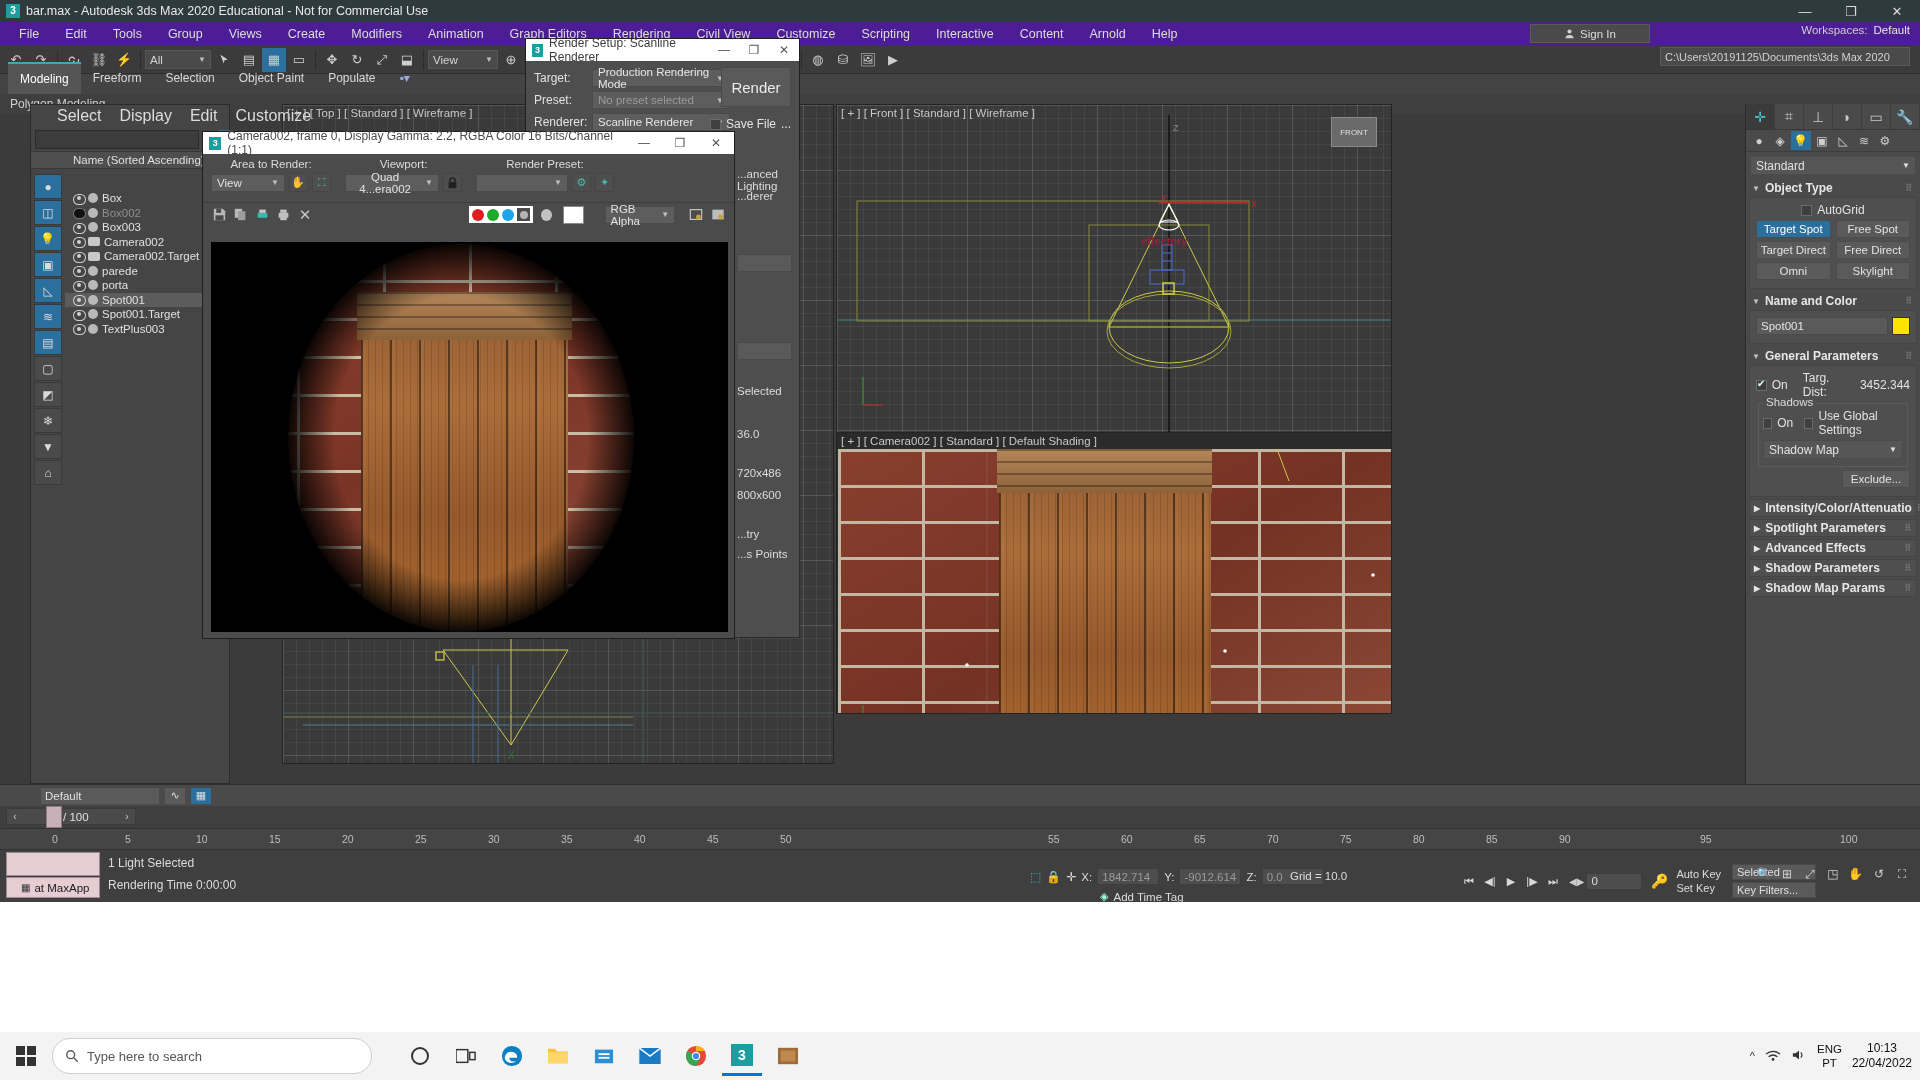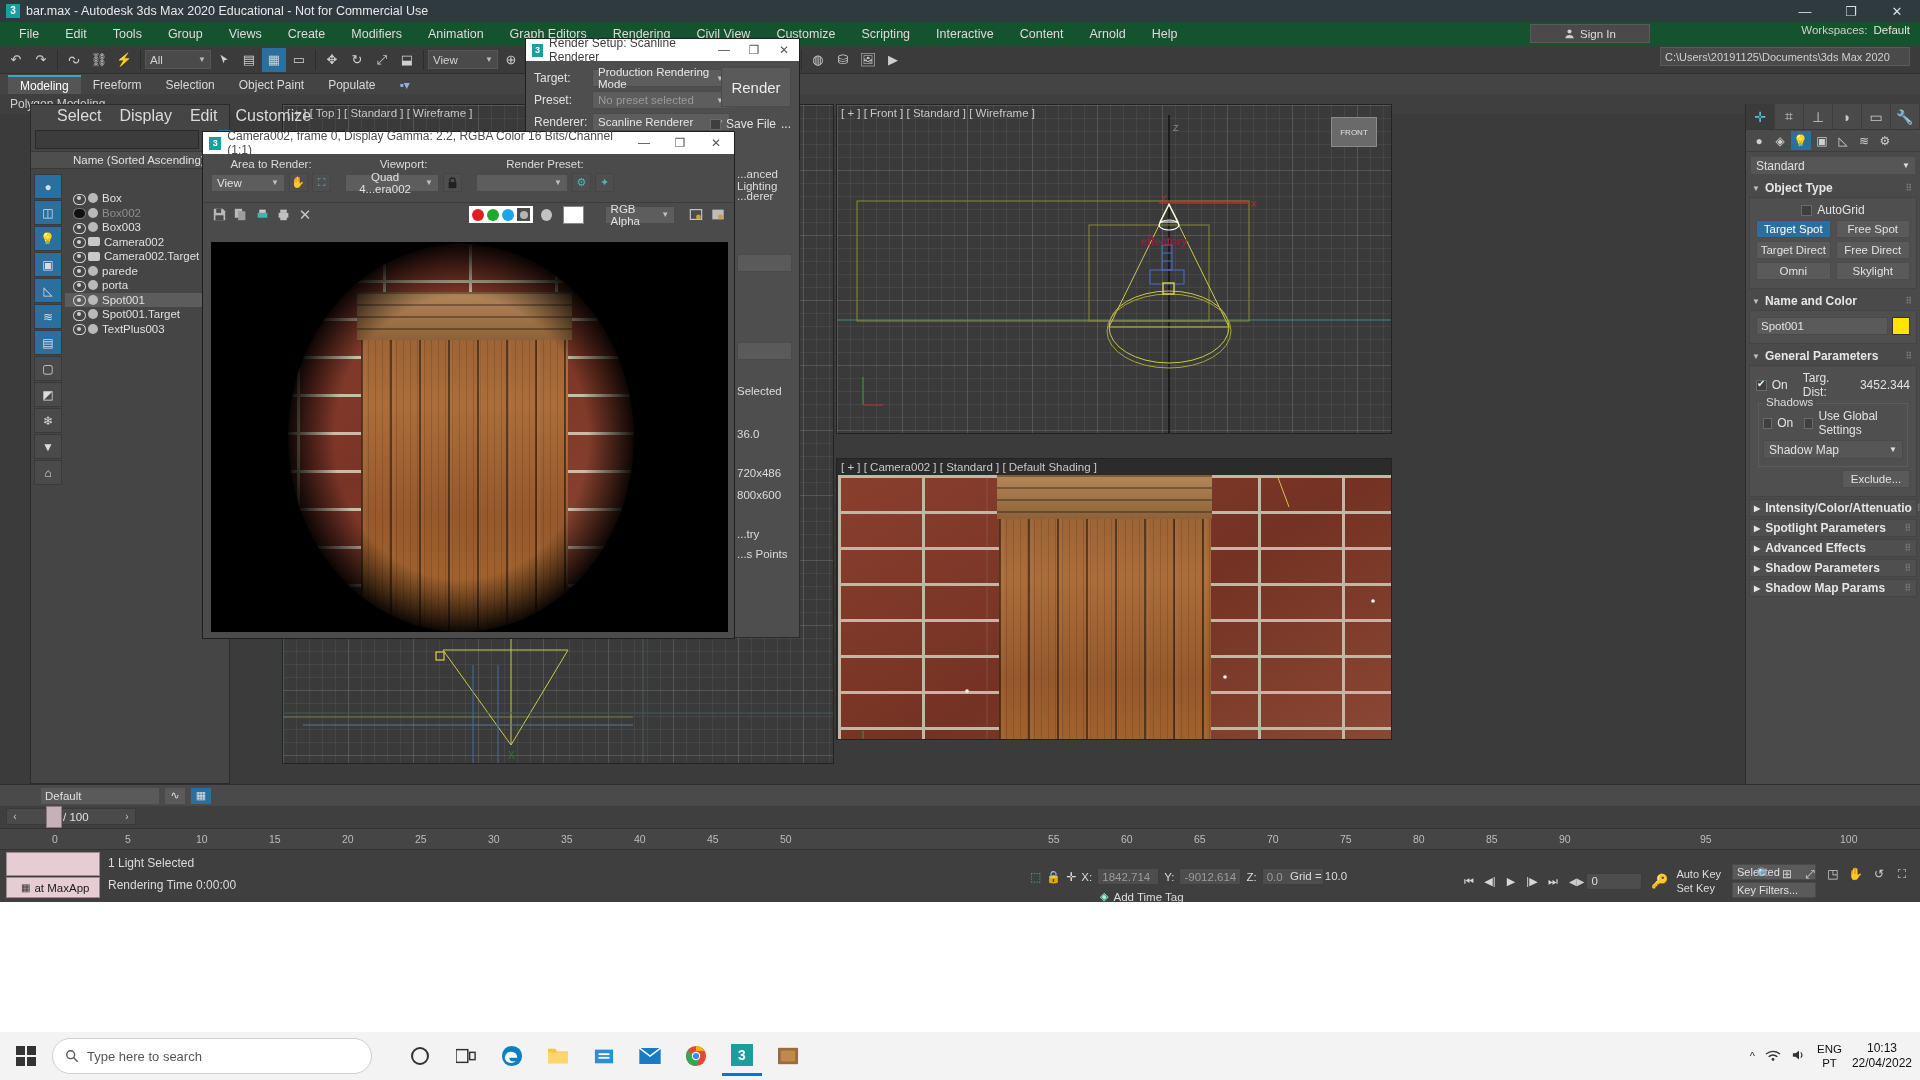--- a/index.html
+++ b/index.html
@@ -23,21 +23,21 @@
     width:14px;height:14px;margin:0 6px 0 6px;background:#1b9e9e;
     color:#fff;font-size:10px;line-height:14px;text-align:center;font-weight:bold;
   }
   #titlebar .ttl { font-size:12.5px; color:#e8e8e8; }
   #titlebar .wbtns { margin-left:auto; display:flex; height:22px; }
   #titlebar .wbtn { width:46px;height:22px;display:flex;align-items:center;justify-content:center;color:#ddd;font-size:13px; }
 
   
   #menubar {
     position:absolute; left:0; top:22px; width:1920px; height:24px;
-    background:#14532d; display:flex; align-items:center; padding-left:6px;
+    background:#4c1d95; display:flex; align-items:center; padding-left:6px;
   }
   #menubar .mi { padding:3px 13px; font-size:12.5px; color:#dcdcdc; }
   #signin {
     position:absolute; right:270px; top:24px; width:120px; height:19px;
     background:#4a4a4a; border:1px solid #5a5a5a; display:flex; align-items:center;
     justify-content:center; gap:5px; font-size:11.5px; color:#dcdcdc;
   }
   #workspaces {
     position:absolute; right:10px; top:24px; display:flex; align-items:center; gap:6px;
     font-size:11.5px; color:#cfcfcf;
@@ -65,21 +65,21 @@
     background:#4a4a4a; border:1px solid #5a5a5a; color:#d0d0d0;
     font-size:11px; display:flex; align-items:center; padding:0 4px;
   }
 
   
   #ribbon {
     position:absolute; left:0; top:74px; width:1920px; height:40px;
     background:#444; border-bottom:1px solid #2e2e2e;
   }
   #ribbon .tabs { display:flex; height:20px; align-items:flex-end; padding-left:8px; }
-  #ribbon .rtab { padding:2px 12px; font-size:12px; color:#d8d8d8; height:19px;
+  #ribbon .rtab { padding:2px 12px; font-size:12px; color:#d8d8d8; height:32px;
                   display:flex;align-items:center; }
   #ribbon .rtab.active { background:#555; border-top:2px solid #3ea8b8; color:#fff; }
   #ribbon .rbody { height:20px; display:flex; align-items:center; padding-left:10px;
                    background:#3f3f3f; }
   #ribbon .rbody .lbl { font-size:12px; color:#cfcfcf; }
 
   
   #explorer {
     position:absolute; left:30px; top:104px; width:200px; height:680px;
     background:#454545; border:1px solid #2b2b2b;
@@ -121,21 +121,21 @@
   #explorer .vtab { width:28px;height:25px;margin:1px 2px;background:#4a4a4a;
     border:1px solid #3a3a3a; display:flex;align-items:center;justify-content:center;
     color:#dcdcdc; font-size:12px; }
   #explorer .vtab.act { background:#2a6f9e; }
 
   
   .viewport { position:absolute; background:#3a3a3a; border:1px solid #232323; overflow:hidden; }
   .vplabel { position:absolute; left:4px; top:2px; font-size:11.5px; color:#c8c8c8; z-index:5; }
   #vp-top { left:282px; top:104px; width:552px; height:660px; }
   #vp-front { left:836px; top:104px; width:556px; height:330px; }
-  #vp-cam { left:836px; top:458px; width:556px; height:282px; }
+  #vp-cam { left:836px; top:432px; width:556px; height:282px; }
 
   .gridbg {
     position:absolute; inset:0;
     background-image:
       linear-gradient(to right, rgba(255,255,255,.055) 1px, transparent 1px),
       linear-gradient(to bottom, rgba(255,255,255,.055) 1px, transparent 1px);
     background-size: 13px 13px;
   }
   .gridbg.big {
     background-image:

